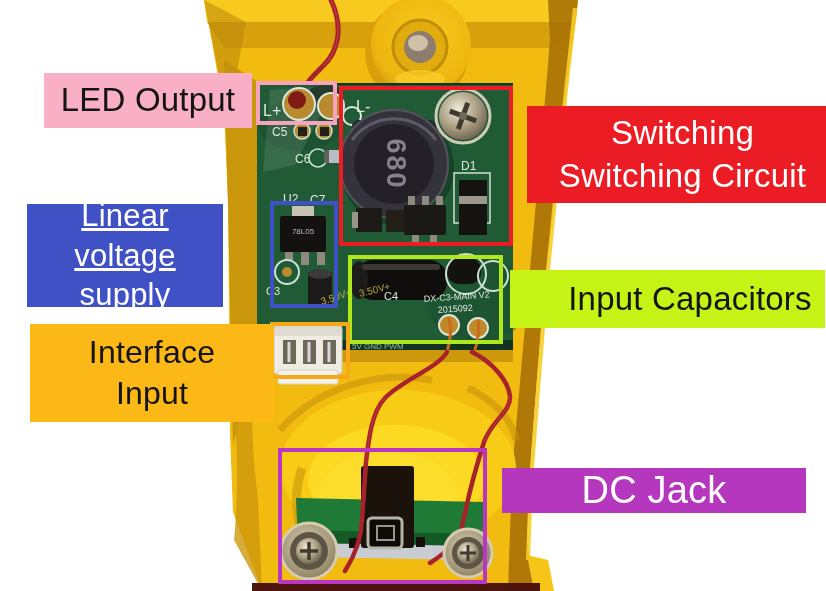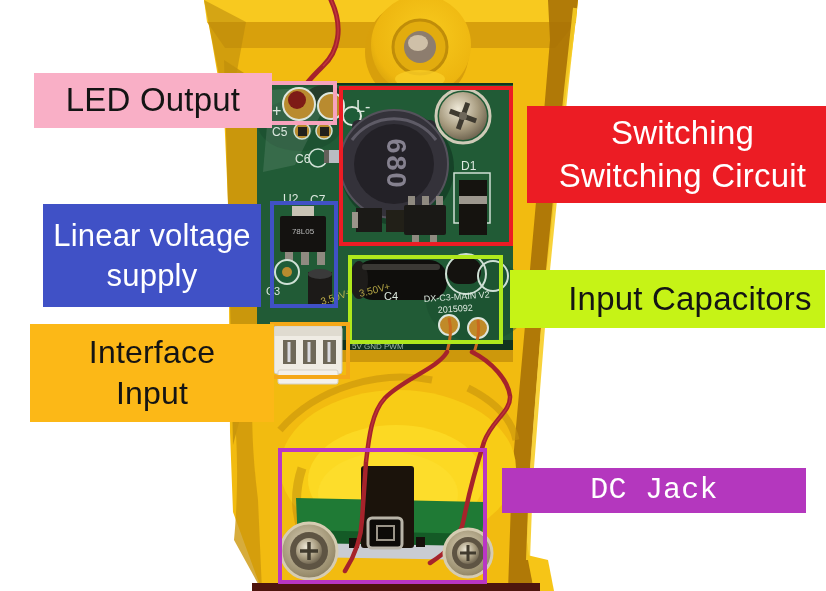--- a/index.html
+++ b/index.html
@@ -3,26 +3,26 @@
 <meta charset="utf-8">
 <style>
   html,body{margin:0;padding:0;background:#fff;}
   #stage{position:relative;width:826px;height:591px;background:#ffffff;overflow:hidden;
          font-family:"Liberation Sans", sans-serif;}
   #photo-svg{position:absolute;left:0;top:0;z-index:1;}
   .rbox{position:absolute;z-index:5;border-style:solid;border-width:4px;box-sizing:border-box;background:transparent;}
   .lbl{position:absolute;z-index:10;display:flex;flex-direction:column;align-items:center;justify-content:center;
        text-align:center;line-height:1.28;letter-spacing:0.2px;}
   
-  .lbl-led        {left:34px;  top:73px;  width:238px; height:55px; font-size:33px;}
+  .lbl-led        {left:44px;  top:73px;  width:208px; height:55px; font-size:33px;}
   .lbl-switching  {left:527px; top:106px; width:311px; height:97px; font-size:33px;}
-  .lbl-linear     {left:43px;  top:204px; width:218px; height:103px;font-size:31px;}
+  .lbl-linear     {left:27px;  top:204px; width:196px; height:103px;font-size:31px;text-decoration:underline;}
   .lbl-interface  {left:30px;  top:324px; width:244px; height:98px; font-size:32px;}
   .lbl-inputcaps  {left:510px; top:270px; width:270px; height:58px; font-size:33px;}
-  .lbl-dcjack     {left:502px; top:468px; width:304px; height:45px; font-size:30px;font-family:Liberation Mono, monospace;}
+  .lbl-dcjack     {left:502px; top:468px; width:304px; height:45px; font-size:38px;}
   
   .box-led        {left:256px; top:81px;  width:81px;  height:44px;}
   .box-switching  {left:339px; top:86px;  width:174px; height:160px;}
   .box-linear     {left:270px; top:201px; width:68px;  height:107px;}
   .box-inputcaps  {left:348px; top:255px; width:155px; height:89px;}
   .box-interface  {left:270px; top:322px; width:80px;  height:57px;}
   .box-dcjack     {left:278px; top:448px; width:209px; height:136px;}
   text{font-family:"Liberation Sans", sans-serif;}
   .silk{fill:#DCE8DF;}
 </style>

